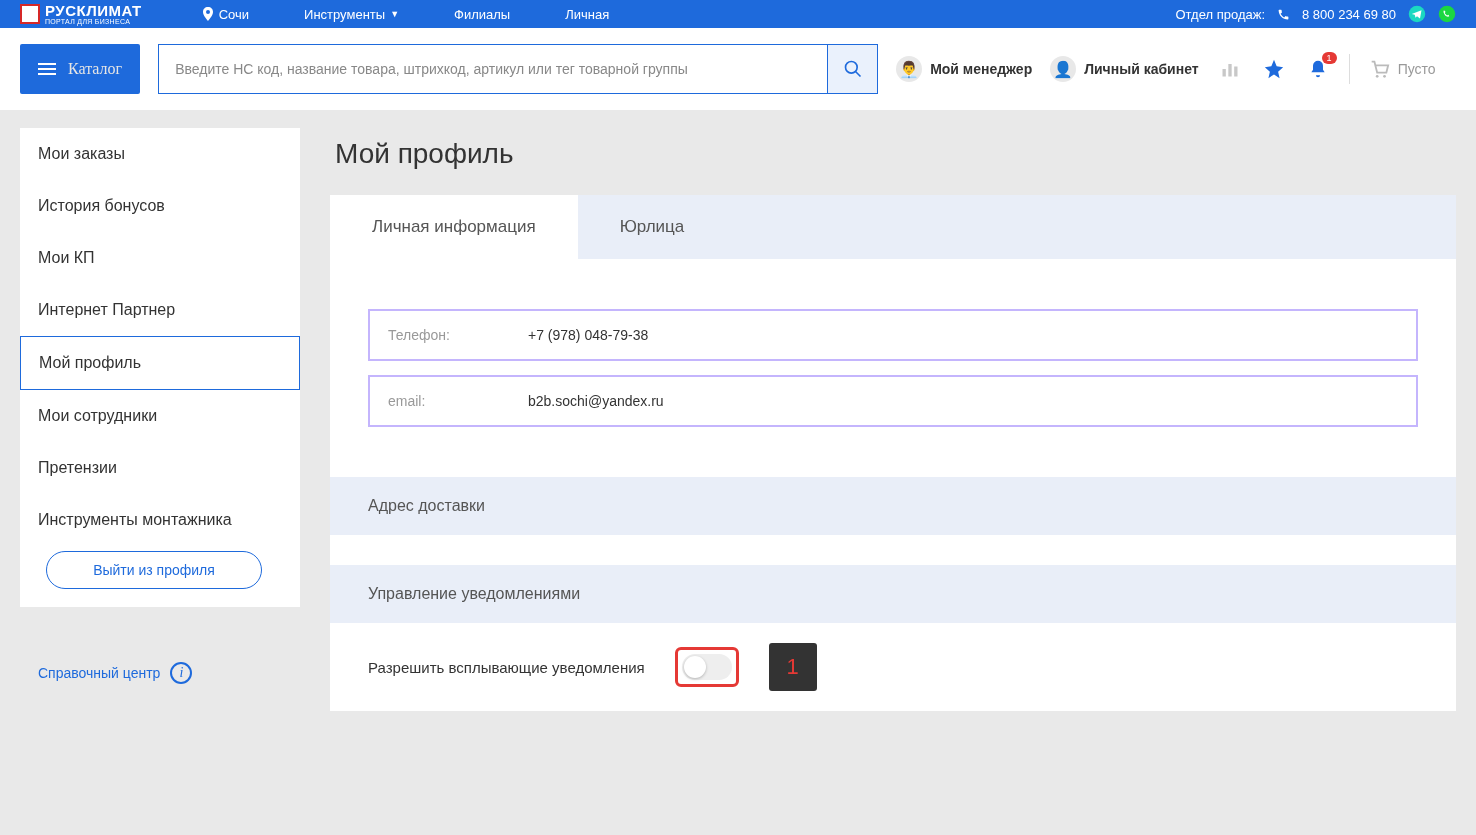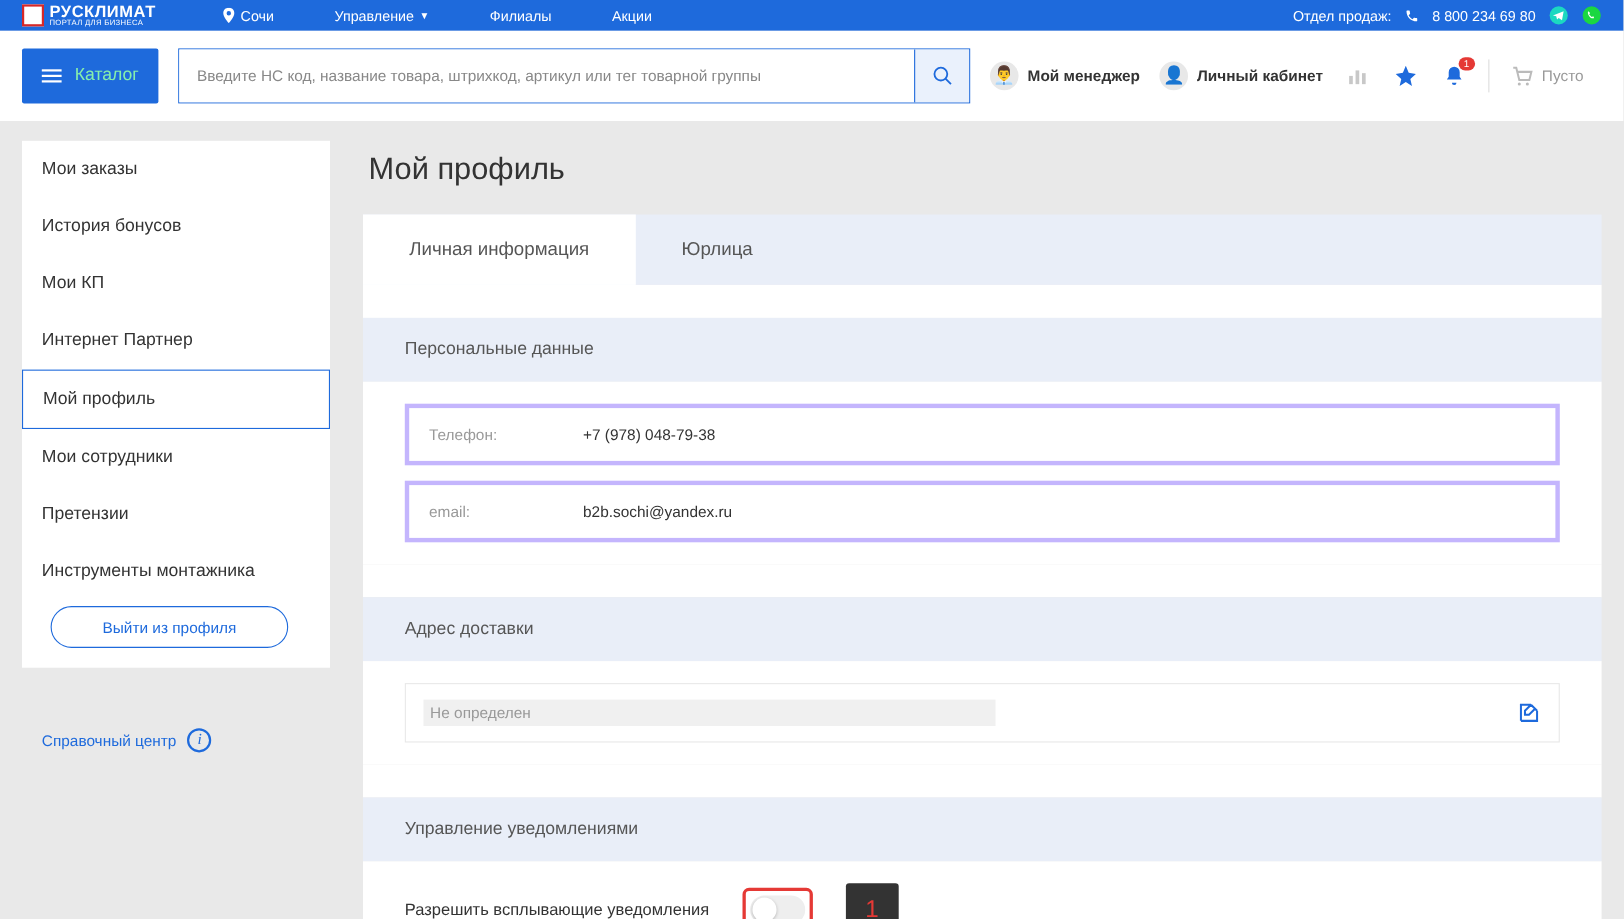--- a/index.html
+++ b/index.html
@@ -10,21 +10,21 @@
 .logo { display: flex; align-items: center; gap: 5px; margin-right: 60px; }
 .logo-icon { width: 20px; height: 20px; background: #fff; border: 2px solid #d62828; display: inline-block; position: relative; }
 .logo-text { font-size: 15px; font-weight: bold; letter-spacing: 0.5px; line-height: 1; }
 .logo-sub { font-size: 7px; display: block; letter-spacing: 0.3px; }
 .top-link { color: #fff; cursor: pointer; margin-right: 55px; display: flex; align-items: center; gap: 5px; }
 .top-right { margin-left: auto; display: flex; align-items: center; gap: 12px; }
 .chev { font-size: 9px; }
 
 
 .header { background: #fff; height: 82px; display: flex; align-items: center; padding: 0 20px; gap: 18px; }
-.catalog-btn { background: #1e6adc; color: #86efac; border: none; height: 50px; padding: 0 18px; display: flex; align-items: center; gap: 12px; font-size: 16px; cursor: pointer; border-radius: 2px; }
+.catalog-btn { background: #1e6adc; color: #e5e5e5; border: none; height: 50px; padding: 0 18px; display: flex; align-items: center; gap: 12px; font-size: 16px; cursor: pointer; border-radius: 2px; font-family: Liberation Serif, serif; }
 .burger { display: flex; flex-direction: column; gap: 3px; }
 .burger span { width: 18px; height: 2px; background: #fff; }
 .search-wrap { display: flex; flex: 1; max-width: 720px; height: 50px; border: 1px solid #1e6adc; }
 .search-input { flex: 1; border: none; padding: 0 16px; font-size: 14px; outline: none; color: #555; }
 .search-input::placeholder { color: #888; }
 .search-btn { width: 50px; background: #eaf1fc; border: none; border-left: 1px solid #1e6adc; cursor: pointer; display: flex; align-items: center; justify-content: center; }
 .hdr-item { display: flex; align-items: center; gap: 8px; font-size: 14px; font-weight: bold; cursor: pointer; }
 .avatar { width: 26px; height: 26px; border-radius: 50%; background: #e8e8e8; display: flex; align-items: center; justify-content: center; font-size: 16px; }
 .icon-btn { width: 26px; height: 26px; display: flex; align-items: center; justify-content: center; cursor: pointer; color: #b8b8b8; position: relative; }
 .icon-blue { color: #1e6adc; }
@@ -42,21 +42,21 @@
 .help-link { margin-top: 55px; display: flex; align-items: center; gap: 10px; color: #1e6adc; font-size: 14px; cursor: pointer; padding-left: 18px; }
 .help-icon { width: 22px; height: 22px; border: 2px solid #1e6adc; border-radius: 50%; display: flex; align-items: center; justify-content: center; font-style: italic; font-family: Georgia, serif; }
 
 .main { flex: 1; }
 .page-title { font-size: 28px; color: #333; margin-bottom: 25px; margin-top: 10px; font-weight: normal; padding-left: 5px; }
 .tabs { display: flex; background: #e9eef8; }
 .tab { padding: 22px 42px; font-size: 17px; cursor: pointer; color: #555; }
 .tab.active { background: #fff; }
 .section-hdr { background: #e9eef8; padding: 20px 38px; font-size: 16px; color: #555; }
 .section-body { background: #fff; padding: 20px 38px; }
-.field-row { border: 4px solid #c4b5fd; padding: 16px 18px; display: flex; margin-bottom: 14px; font-size: 14px; }
+.field-row { border: 2px solid #c4b5fd; padding: 16px 18px; display: flex; margin-bottom: 14px; font-size: 14px; }
 .field-row:last-child { margin-bottom: 0; }
 .field-label { width: 140px; color: #999; }
 .field-value { color: #333; }
 .gap { height: 30px; background: #fff; }
 .addr-row { border: 1px solid #e8e8e8; padding: 14px 16px; display: flex; align-items: center; justify-content: space-between; font-size: 14px; }
 .addr-text { color: #999; background: #f0f0f0; padding: 4px 6px; flex: 0 0 520px; }
 .edit-ic { color: #1e6adc; cursor: pointer; font-size: 22px; }
 .notif-row { background: #fff; padding: 20px 38px; display: flex; align-items: center; gap: 30px; font-size: 15px; }
 .toggle-box { border: 3px solid #e53935; border-radius: 6px; padding: 4px; }
 .toggle { width: 50px; height: 26px; background: #eee; border-radius: 14px; position: relative; cursor: pointer; }
@@ -76,25 +76,25 @@
       <span class="logo-sub">ПОРТАЛ ДЛЯ БИЗНЕСА</span>
     </div>
   </div>
   <div class="top-link">
     <svg width="12" height="14" viewBox="0 0 12 14">
         <path fill="#fff" d="M6 0C3 0 1 2 1 5c0 3.5 5 9 5 9s5-5.5 5-9c0-3-2-5-5-5zm0 7a2 2 0 110-4 2 2 0 010 4z"></path>
       </svg>
     <span>Сочи</span>
   </div>
   <div class="top-link">
-    <span>Управление</span>
+    <span>Инструменты</span>
     <span class="chev">▼</span>
   </div>
   <div class="top-link">Филиалы</div>
-  <div class="top-link">Акции</div>
+  <div class="top-link">Личная</div>
   <div class="top-right">
     <span>Отдел продаж:</span>
     <svg width="13" height="13" viewBox="0 0 24 24">
         <path fill="#fff" d="M6.6 10.8c1.4 2.8 3.8 5.1 6.6 6.6l2.2-2.2c.3-.3.7-.4 1-.2 1.1.4 2.4.6 3.6.6.6 0 1 .4 1 1V20c0 .6-.4 1-1 1C10.6 21 3 13.4 3 4c0-.6.4-1 1-1h3.5c.6 0 1 .4 1 1 0 1.2.2 2.5.6 3.6.1.4 0 .8-.3 1l-2.2 2.2z"></path>
       </svg>
     <span style="font-weight:normal">8 800 234 69 80</span>
     <svg width="18" height="18" viewBox="0 0 24 24">
         <circle cx="12" cy="12" r="11" fill="#1bd8c1"></circle>
         <path fill="#fff" d="M5 12l13-5-2 11-4-3-2 2-1-4z"></path>
       </svg>
@@ -181,44 +181,33 @@
   </div>
 
   <div class="main">
     <h1 class="page-title">Мой профиль</h1>
     <div class="tabs">
       <div class="tab active">Личная информация</div>
       <div class="tab">Юрлица</div>
     </div>
     <div class="gap"></div>
 
-    <div class="section-hdr">Персональные данные</div>
     <div class="section-body">
       <div class="field-row">
         <span class="field-label">Телефон:</span>
         <span class="field-value">+7 (978) 048-79-38</span>
       </div>
       <div class="field-row">
         <span class="field-label">email:</span>
         <span class="field-value">b2b.sochi@yandex.ru</span>
       </div>
     </div>
     <div class="gap"></div>
 
     <div class="section-hdr">Адрес доставки</div>
-    <div class="section-body">
-      <div class="addr-row">
-        <span class="addr-text">Не определен</span>
-        <span class="edit-ic">
-          <svg width="22" height="22" viewBox="0 0 24 24">
-              <path fill="none" stroke="#1e6adc" stroke-width="2" d="M4 20V4h10M4 20h16V10M14 4l6 6M14 4l-6 6v4h4l6-6"></path>
-            </svg>
-        </span>
-      </div>
-    </div>
     <div class="gap"></div>
 
     <div class="section-hdr">Управление уведомлениями</div>
     <div class="notif-row">
       <span>Разрешить всплывающие уведомления</span>
       <div class="toggle-box">
         <div class="toggle">
           <div class="toggle-knob"></div>
         </div>
       </div>

